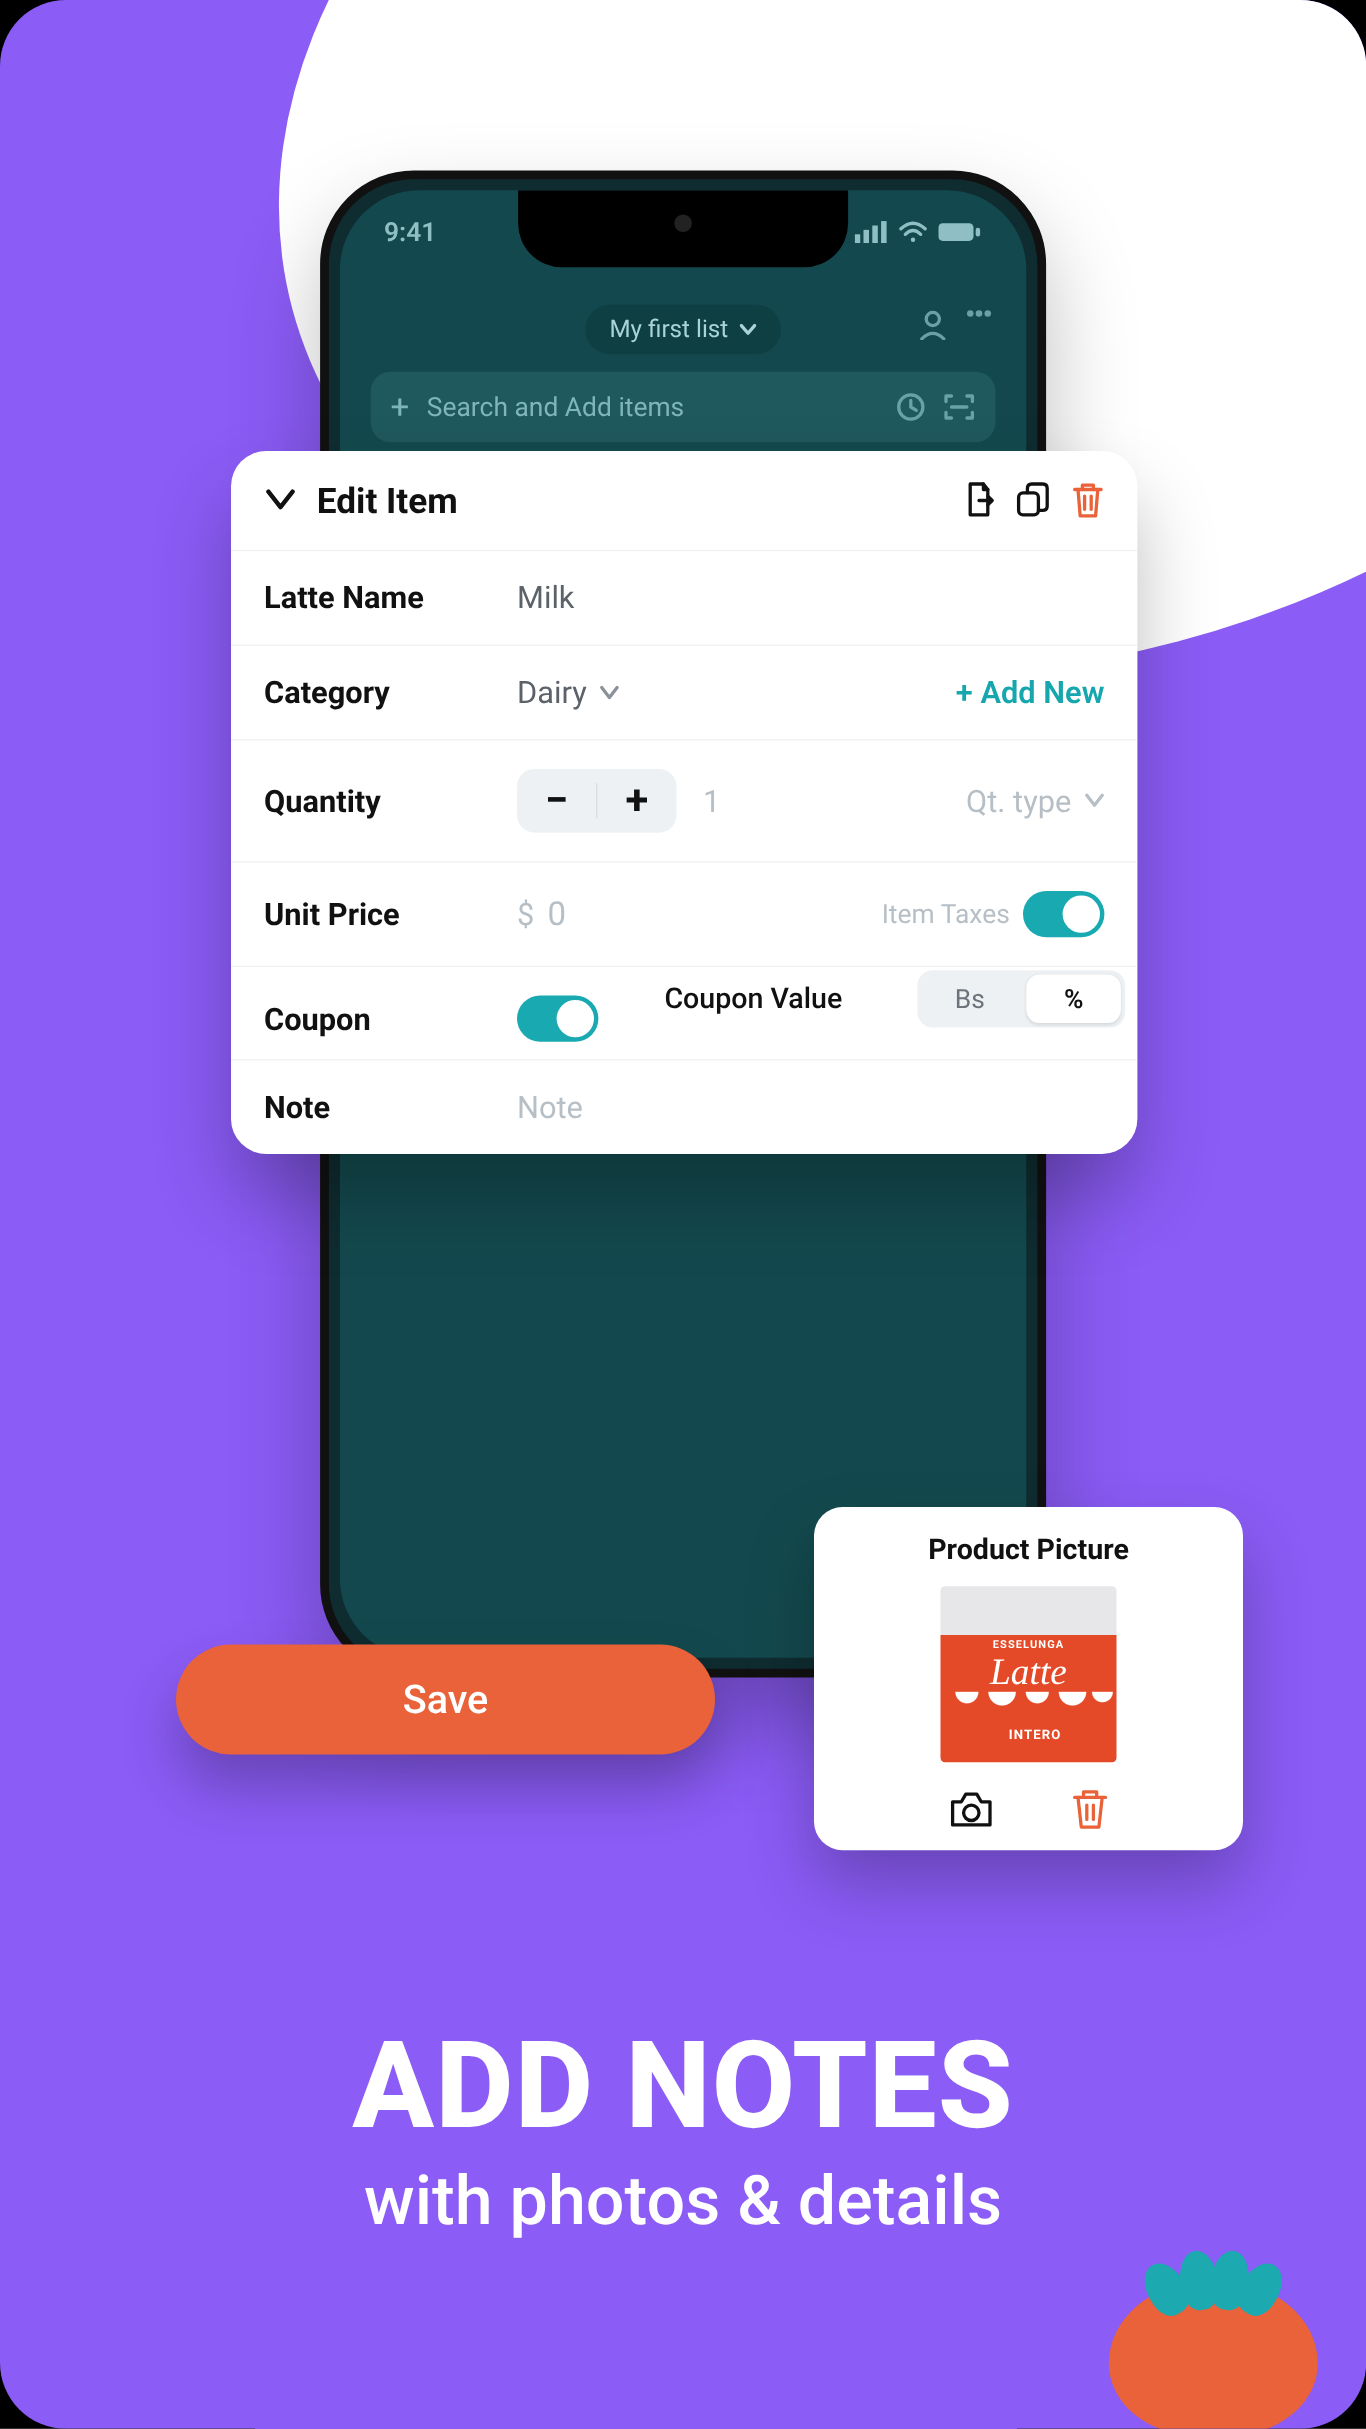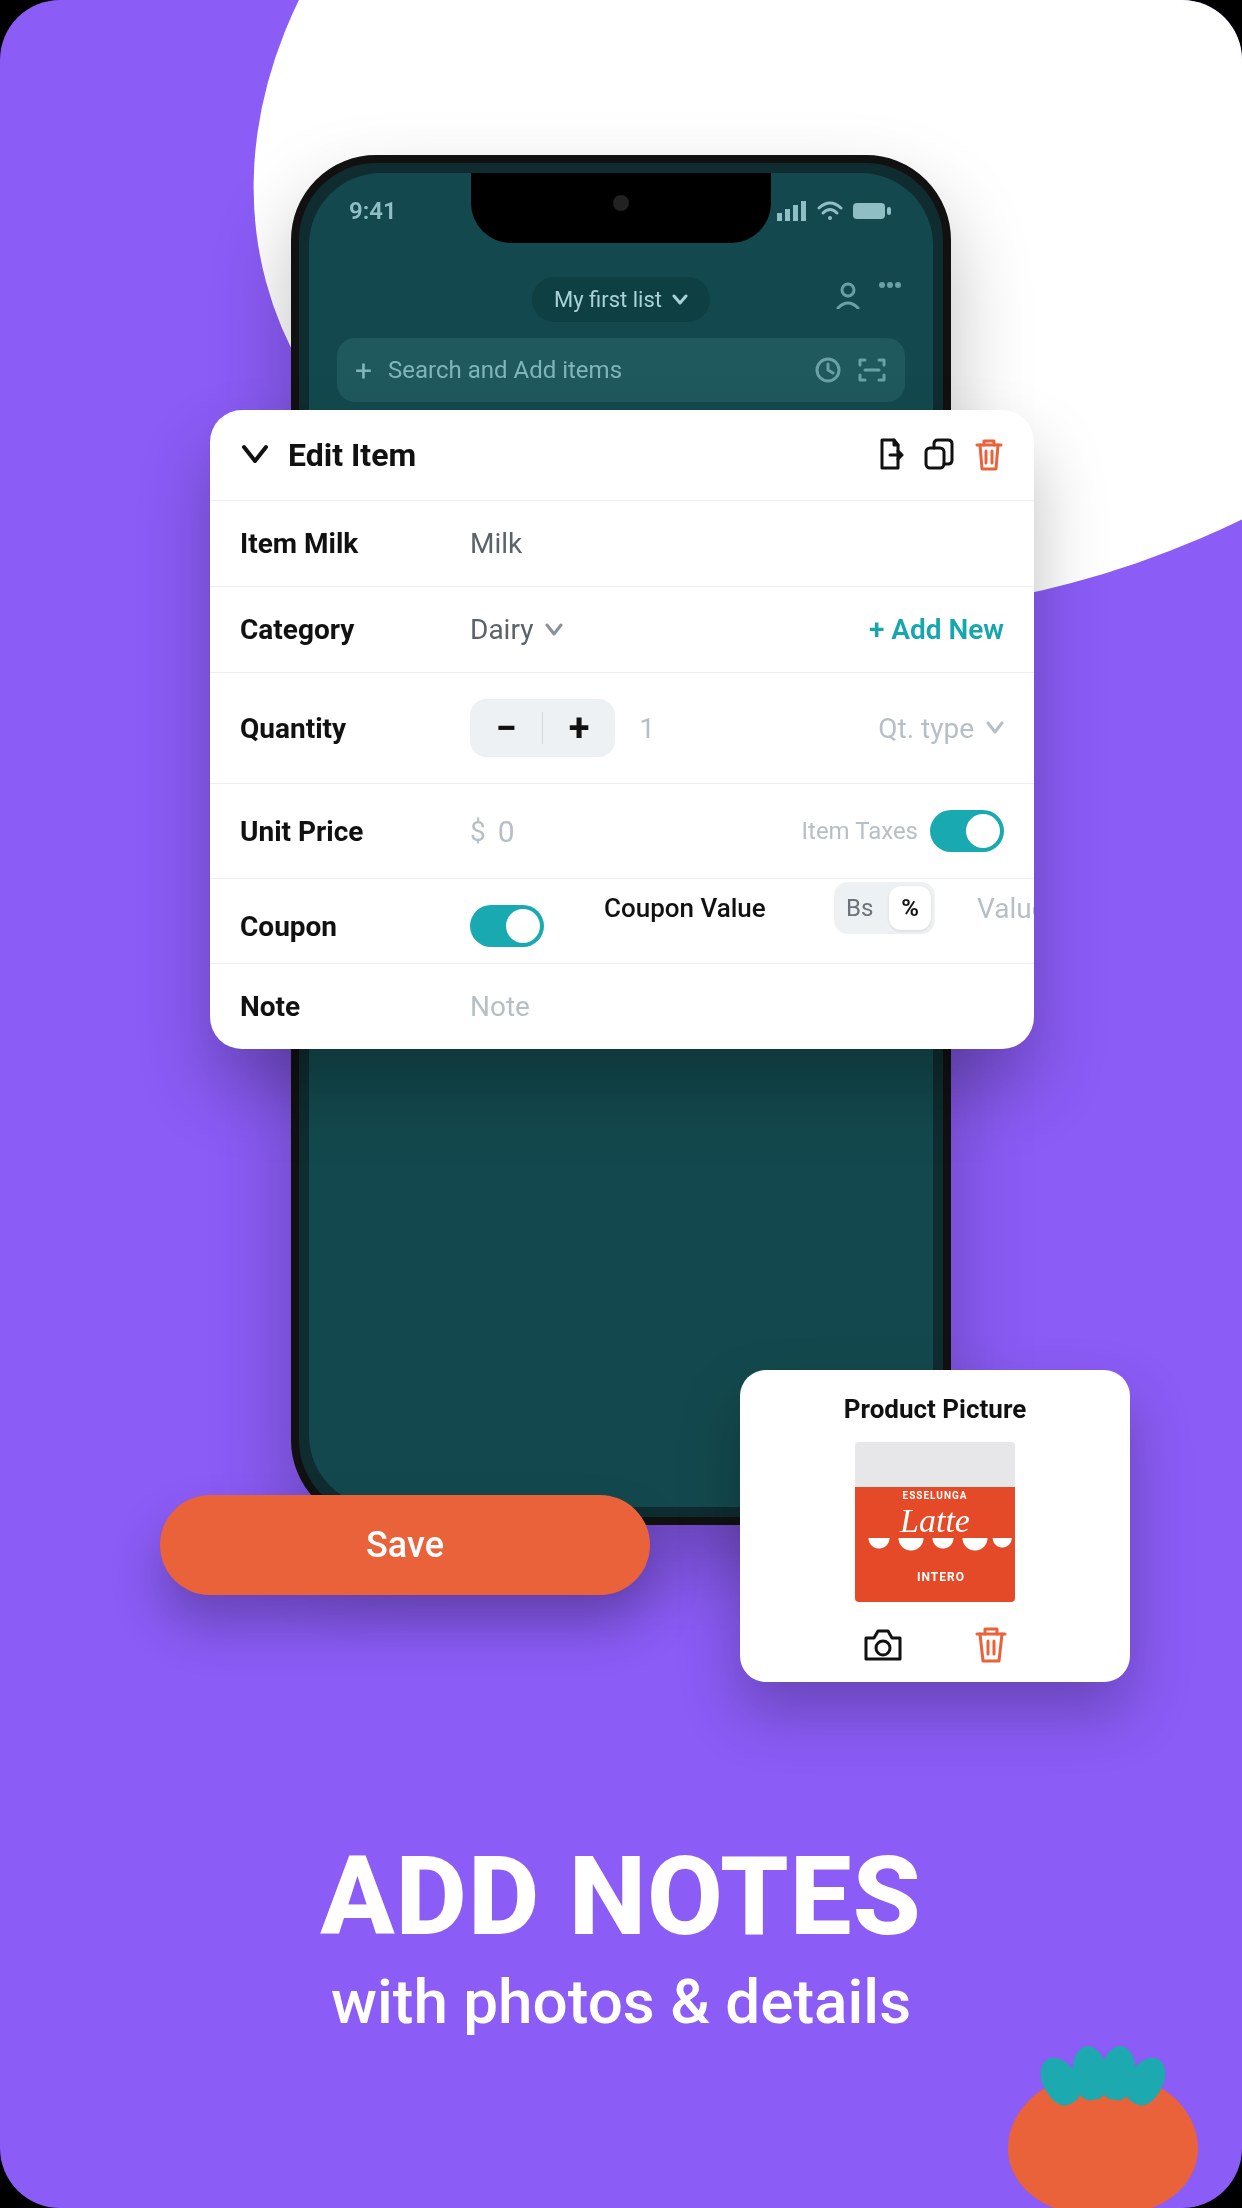--- a/index.html
+++ b/index.html
@@ -226,21 +226,21 @@
   .segmented{
     display:flex;
     background:#eef1f3;
     border-radius:14px;
     height:52px;
     overflow:hidden;
     font-size:24px;
     color:#6c737b;
   }
   .segmented .seg{
-    padding:0 12px;
+    padding:0 34px;
     display:flex;align-items:center;justify-content:center;
     cursor:pointer;
   }
   .segmented .seg.active{
     background:#fff;
     border-radius:12px;
     margin:4px;
     box-shadow:0 1px 3px rgba(0,0,0,.1);
     font-weight:600;
     color:#111;
@@ -473,21 +473,21 @@
           <g class="stroke stroke-red">
             <path d="M3 7 H27"></path>
             <path d="M10 7 V3 H20 V7"></path>
             <path d="M6 7 L8 31 H22 L24 7"></path>
             <path d="M12 13 V25 M18 13 V25"></path>
           </g>
         </svg>
     </div>
 
     <div class="row">
-      <span class="label">Item Milk</span>
+      <span class="label">Latte Name</span>
       <div class="field">
         <span class="val-dark">Milk</span>
       </div>
     </div>
 
     <div class="row">
       <span class="label">Category</span>
       <div class="field">
         <span class="val-dark">Dairy</span>
         <svg width="18" height="14">

